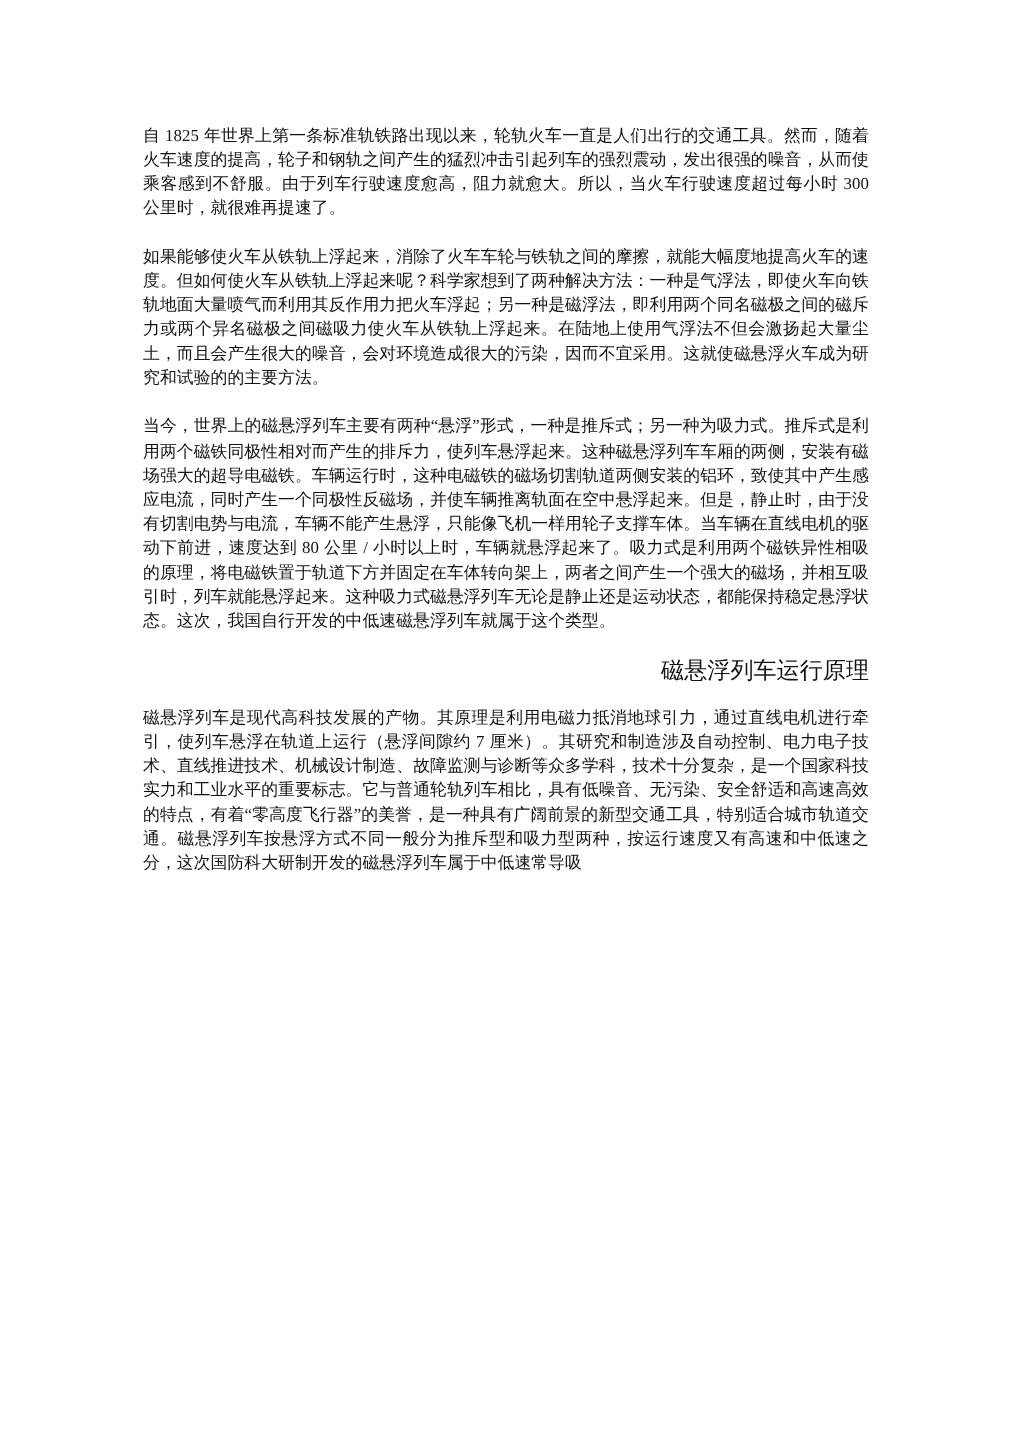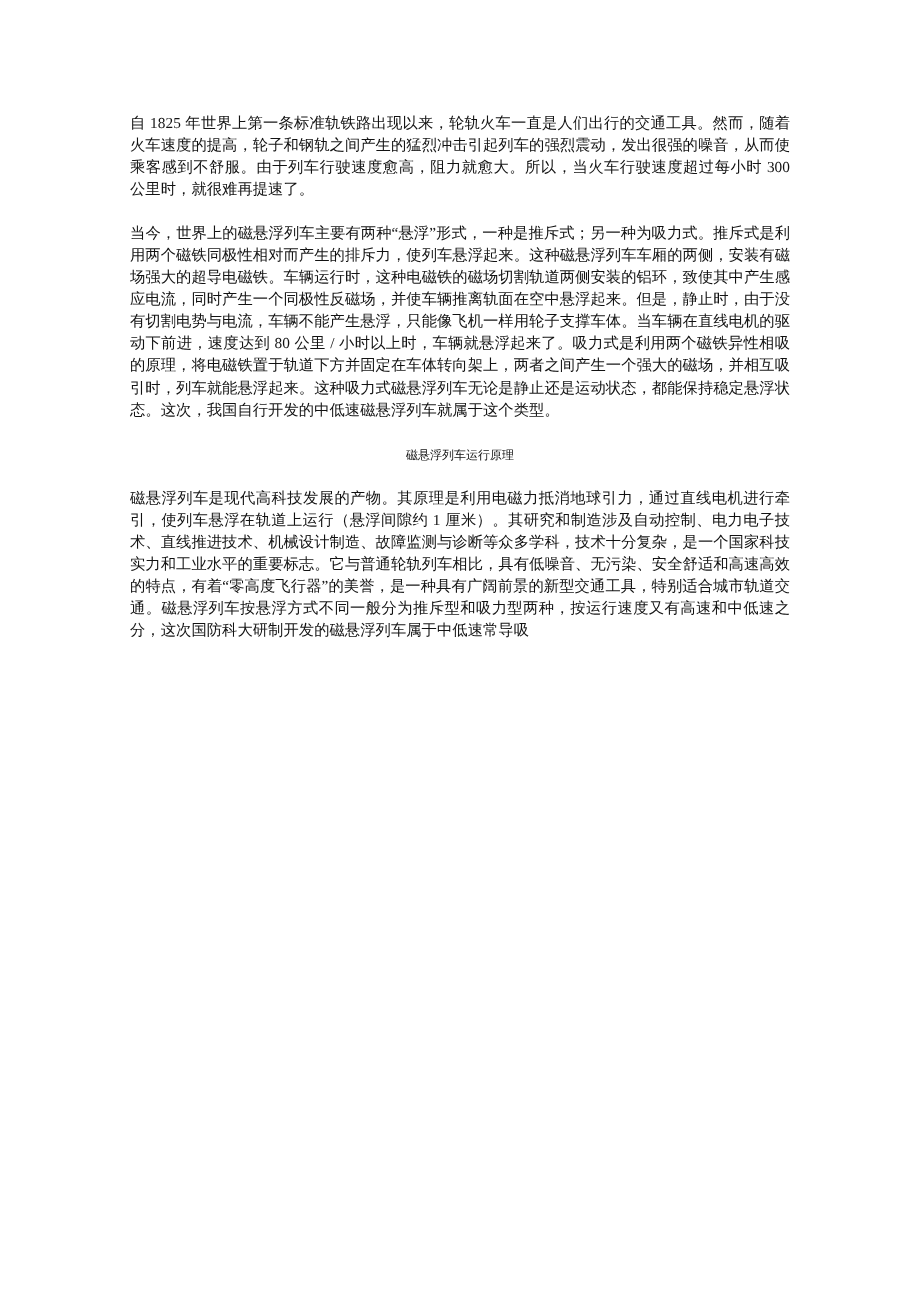--- a/index.html
+++ b/index.html
@@ -37,39 +37,40 @@
     margin: 0 0 22px 0;
     letter-spacing: 0.05px;
     word-spacing: 0.5px;
     color: #121212;
     text-rendering: geometricPrecision;
   }
   .para:last-child {
     margin-bottom: 0;
   }
   .heading {
-    font-size: 12px;
+    font-size: 21px;
     line-height: 22.05px;
-    text-align: center;
+    text-align: right;
     margin: 0 0 22px 0;
     font-weight: normal;
     color: #121212;
   }
 </style>
 </head>
 <body>
 
 <div class="page">
   <div class="content">
 
     <p class="para">自 1825 年世界上第一条标准轨铁路出现以来，轮轨火车一直是人们出行的交通工具。然而，随着火车速度的提高，轮子和钢轨之间产生的猛烈冲击引起列车的强烈震动，发出很强的噪音，从而使乘客感到不舒服。由于列车行驶速度愈高，阻力就愈大。所以，当火车行驶速度超过每小时 300 公里时，就很难再提速了。</p>
 
+    <p class="para">如果能够使火车从铁轨上浮起来，消除了火车车轮与铁轨之间的摩擦，就能大幅度地提高火车的速度。但如何使火车从铁轨上浮起来呢？科学家想到了两种解决方法：一种是气浮法，即使火车向铁轨地面大量喷气而利用其反作用力把火车浮起；另一种是磁浮法，即利用两个同名磁极之间的磁斥力或两个异名磁极之间磁吸力使火车从铁轨上浮起来。在陆地上使用气浮法不但会激扬起大量尘土，而且会产生很大的噪音，会对环境造成很大的污染，因而不宜采用。这就使磁悬浮火车成为研究和试验的的主要方法。</p>
 
     <p class="para">当今，世界上的磁悬浮列车主要有两种“悬浮”形式，一种是推斥式；另一种为吸力式。推斥式是利用两个磁铁同极性相对而产生的排斥力，使列车悬浮起来。这种磁悬浮列车车厢的两侧，安装有磁场强大的超导电磁铁。车辆运行时，这种电磁铁的磁场切割轨道两侧安装的铝环，致使其中产生感应电流，同时产生一个同极性反磁场，并使车辆推离轨面在空中悬浮起来。但是，静止时，由于没有切割电势与电流，车辆不能产生悬浮，只能像飞机一样用轮子支撑车体。当车辆在直线电机的驱动下前进，速度达到 80 公里 / 小时以上时，车辆就悬浮起来了。吸力式是利用两个磁铁异性相吸的原理，将电磁铁置于轨道下方并固定在车体转向架上，两者之间产生一个强大的磁场，并相互吸引时，列车就能悬浮起来。这种吸力式磁悬浮列车无论是静止还是运动状态，都能保持稳定悬浮状态。这次，我国自行开发的中低速磁悬浮列车就属于这个类型。</p>
 
 
 
     <h2 class="heading">磁悬浮列车运行原理</h2>
 
-    <p class="para">磁悬浮列车是现代高科技发展的产物。其原理是利用电磁力抵消地球引力，通过直线电机进行牵引，使列车悬浮在轨道上运行（悬浮间隙约 1 厘米）。其研究和制造涉及自动控制、电力电子技术、直线推进技术、机械设计制造、故障监测与诊断等众多学科，技术十分复杂，是一个国家科技实力和工业水平的重要标志。它与普通轮轨列车相比，具有低噪音、无污染、安全舒适和高速高效的特点，有着“零高度飞行器”的美誉，是一种具有广阔前景的新型交通工具，特别适合城市轨道交通。磁悬浮列车按悬浮方式不同一般分为推斥型和吸力型两种，按运行速度又有高速和中低速之分，这次国防科大研制开发的磁悬浮列车属于中低速常导吸</p>
+    <p class="para">磁悬浮列车是现代高科技发展的产物。其原理是利用电磁力抵消地球引力，通过直线电机进行牵引，使列车悬浮在轨道上运行（悬浮间隙约 7 厘米）。其研究和制造涉及自动控制、电力电子技术、直线推进技术、机械设计制造、故障监测与诊断等众多学科，技术十分复杂，是一个国家科技实力和工业水平的重要标志。它与普通轮轨列车相比，具有低噪音、无污染、安全舒适和高速高效的特点，有着“零高度飞行器”的美誉，是一种具有广阔前景的新型交通工具，特别适合城市轨道交通。磁悬浮列车按悬浮方式不同一般分为推斥型和吸力型两种，按运行速度又有高速和中低速之分，这次国防科大研制开发的磁悬浮列车属于中低速常导吸</p>
 
   </div>
 </div>
 
 </body></html>

